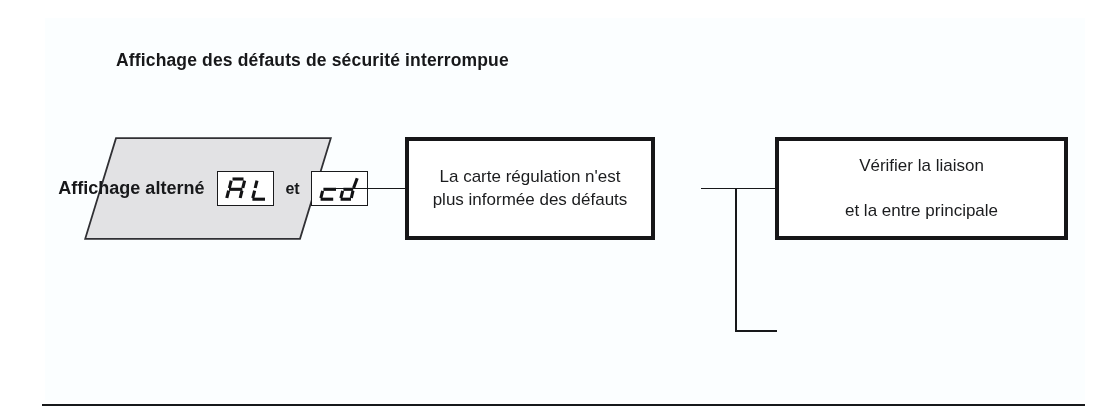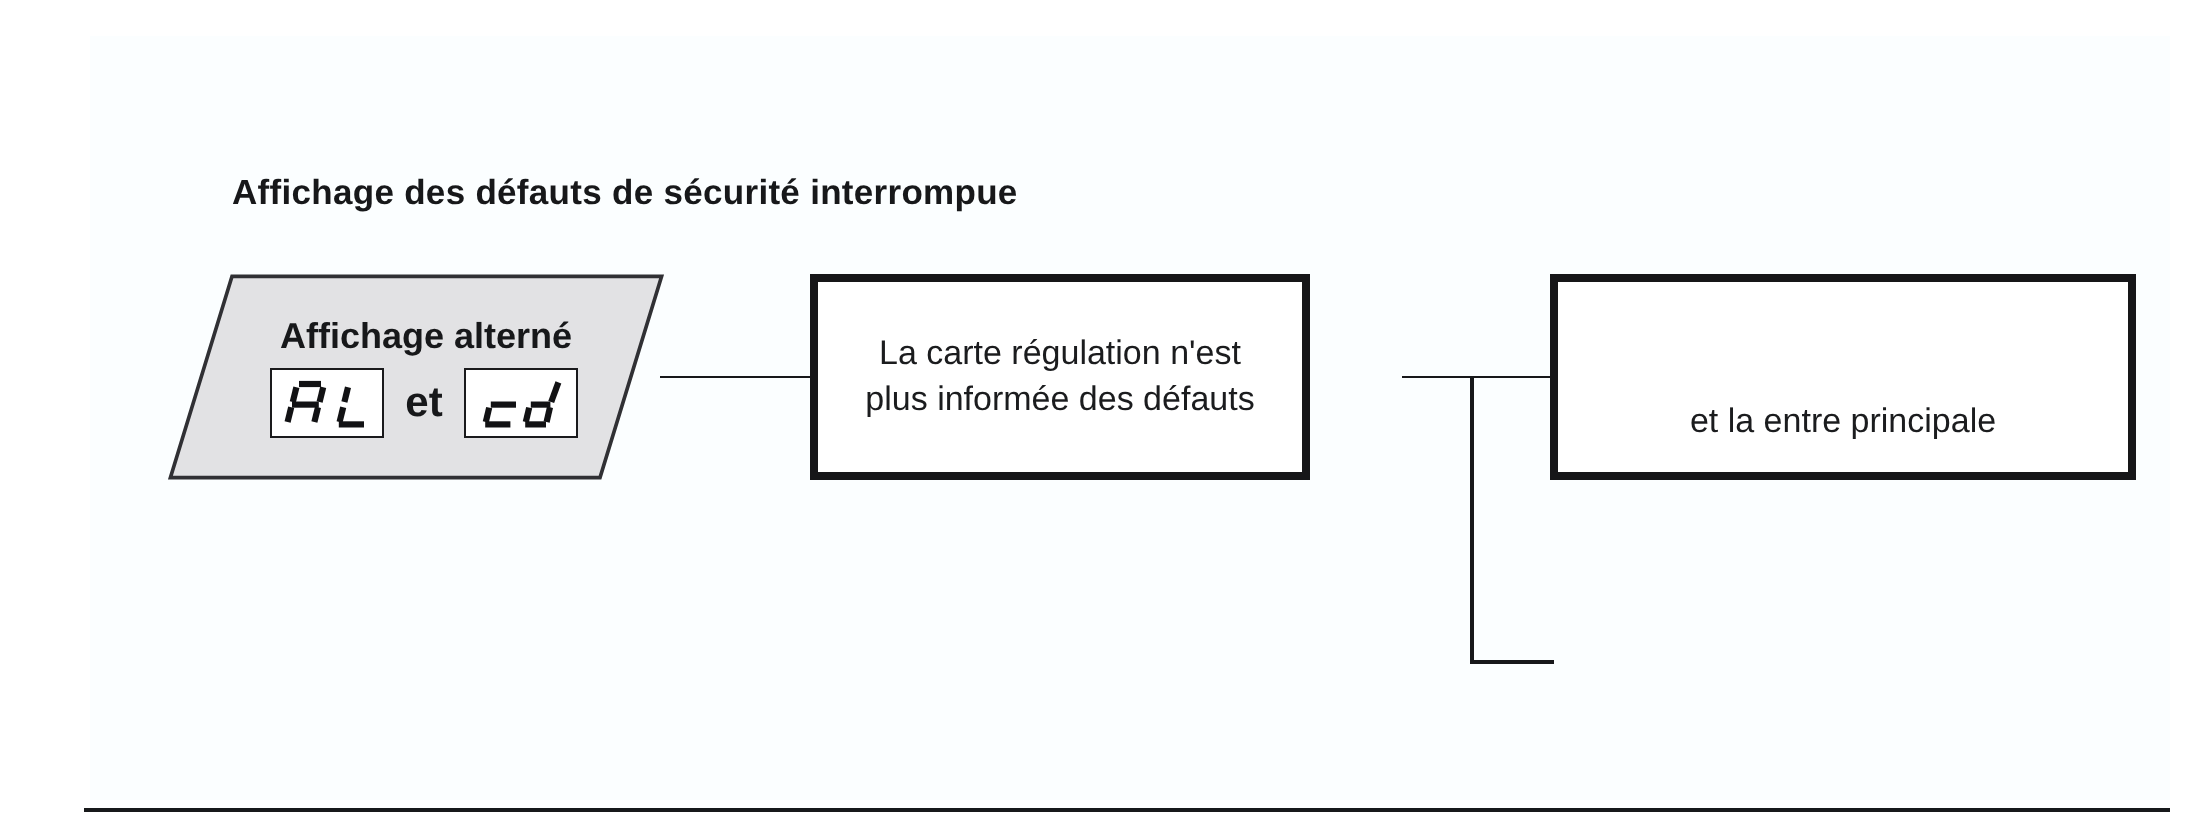--- a/index.html
+++ b/index.html
@@ -26,21 +26,20 @@
   }
   #title {
     position: absolute;
     left: 116px;
     top: 50px;
     font-size: 17.5px;
     font-weight: bold;
     color: #17181a;
     letter-spacing: 0.15px;
     white-space: nowrap;
-    margin-top: 36px;
   }
 
   
   #para-wrap {
     position: absolute;
     left: 84px;
     top: 137px;
     width: 248px;
     height: 103px;
   }
@@ -48,21 +47,21 @@
     position: absolute;
     inset: 0;
   }
   #para-content {
     position: absolute;
     left: 0;
     top: 0;
     width: 248px;
     height: 103px;
     display: flex;
-    flex-direction: column;
+    flex-direction: row;
     align-items: center;
     justify-content: center;
     gap: 5px;
   }
   #para-label {
     font-size: 18px;
     font-weight: bold;
     color: #17181a;
     white-space: nowrap;
     margin-left: 10px;
@@ -77,21 +76,21 @@
     border: 1.6px solid #1a1a1c;
     background: #ffffff;
     width: 55px;
     height: 33px;
     display: flex;
     align-items: center;
     justify-content: center;
   }
   .led svg { display: block; }
   #et-label {
-    font-size: 21px;
+    font-size: 16px;
     font-weight: bold;
     color: #17181a;
   }
 
   
   .box {
     position: absolute;
     border: 4px solid #161618;
     background: #ffffff;
     box-sizing: border-box;
@@ -198,21 +197,21 @@
 
   <div class="box" id="box-cause">
     <div class="box-text">
       <span>La carte régulation n'est</span><br>
       <span>plus informée des défauts</span><br>
     </div>
   </div>
 
   <div class="box" id="box-check">
     <div class="box-text">
-      <br>
+      <span>Vérifier la liaison</span><br>
       <br>
       <span>et la entre principale</span>
     </div>
   </div>
 
 
   <div id="bottom-rule"></div>
 
 </div>
 

